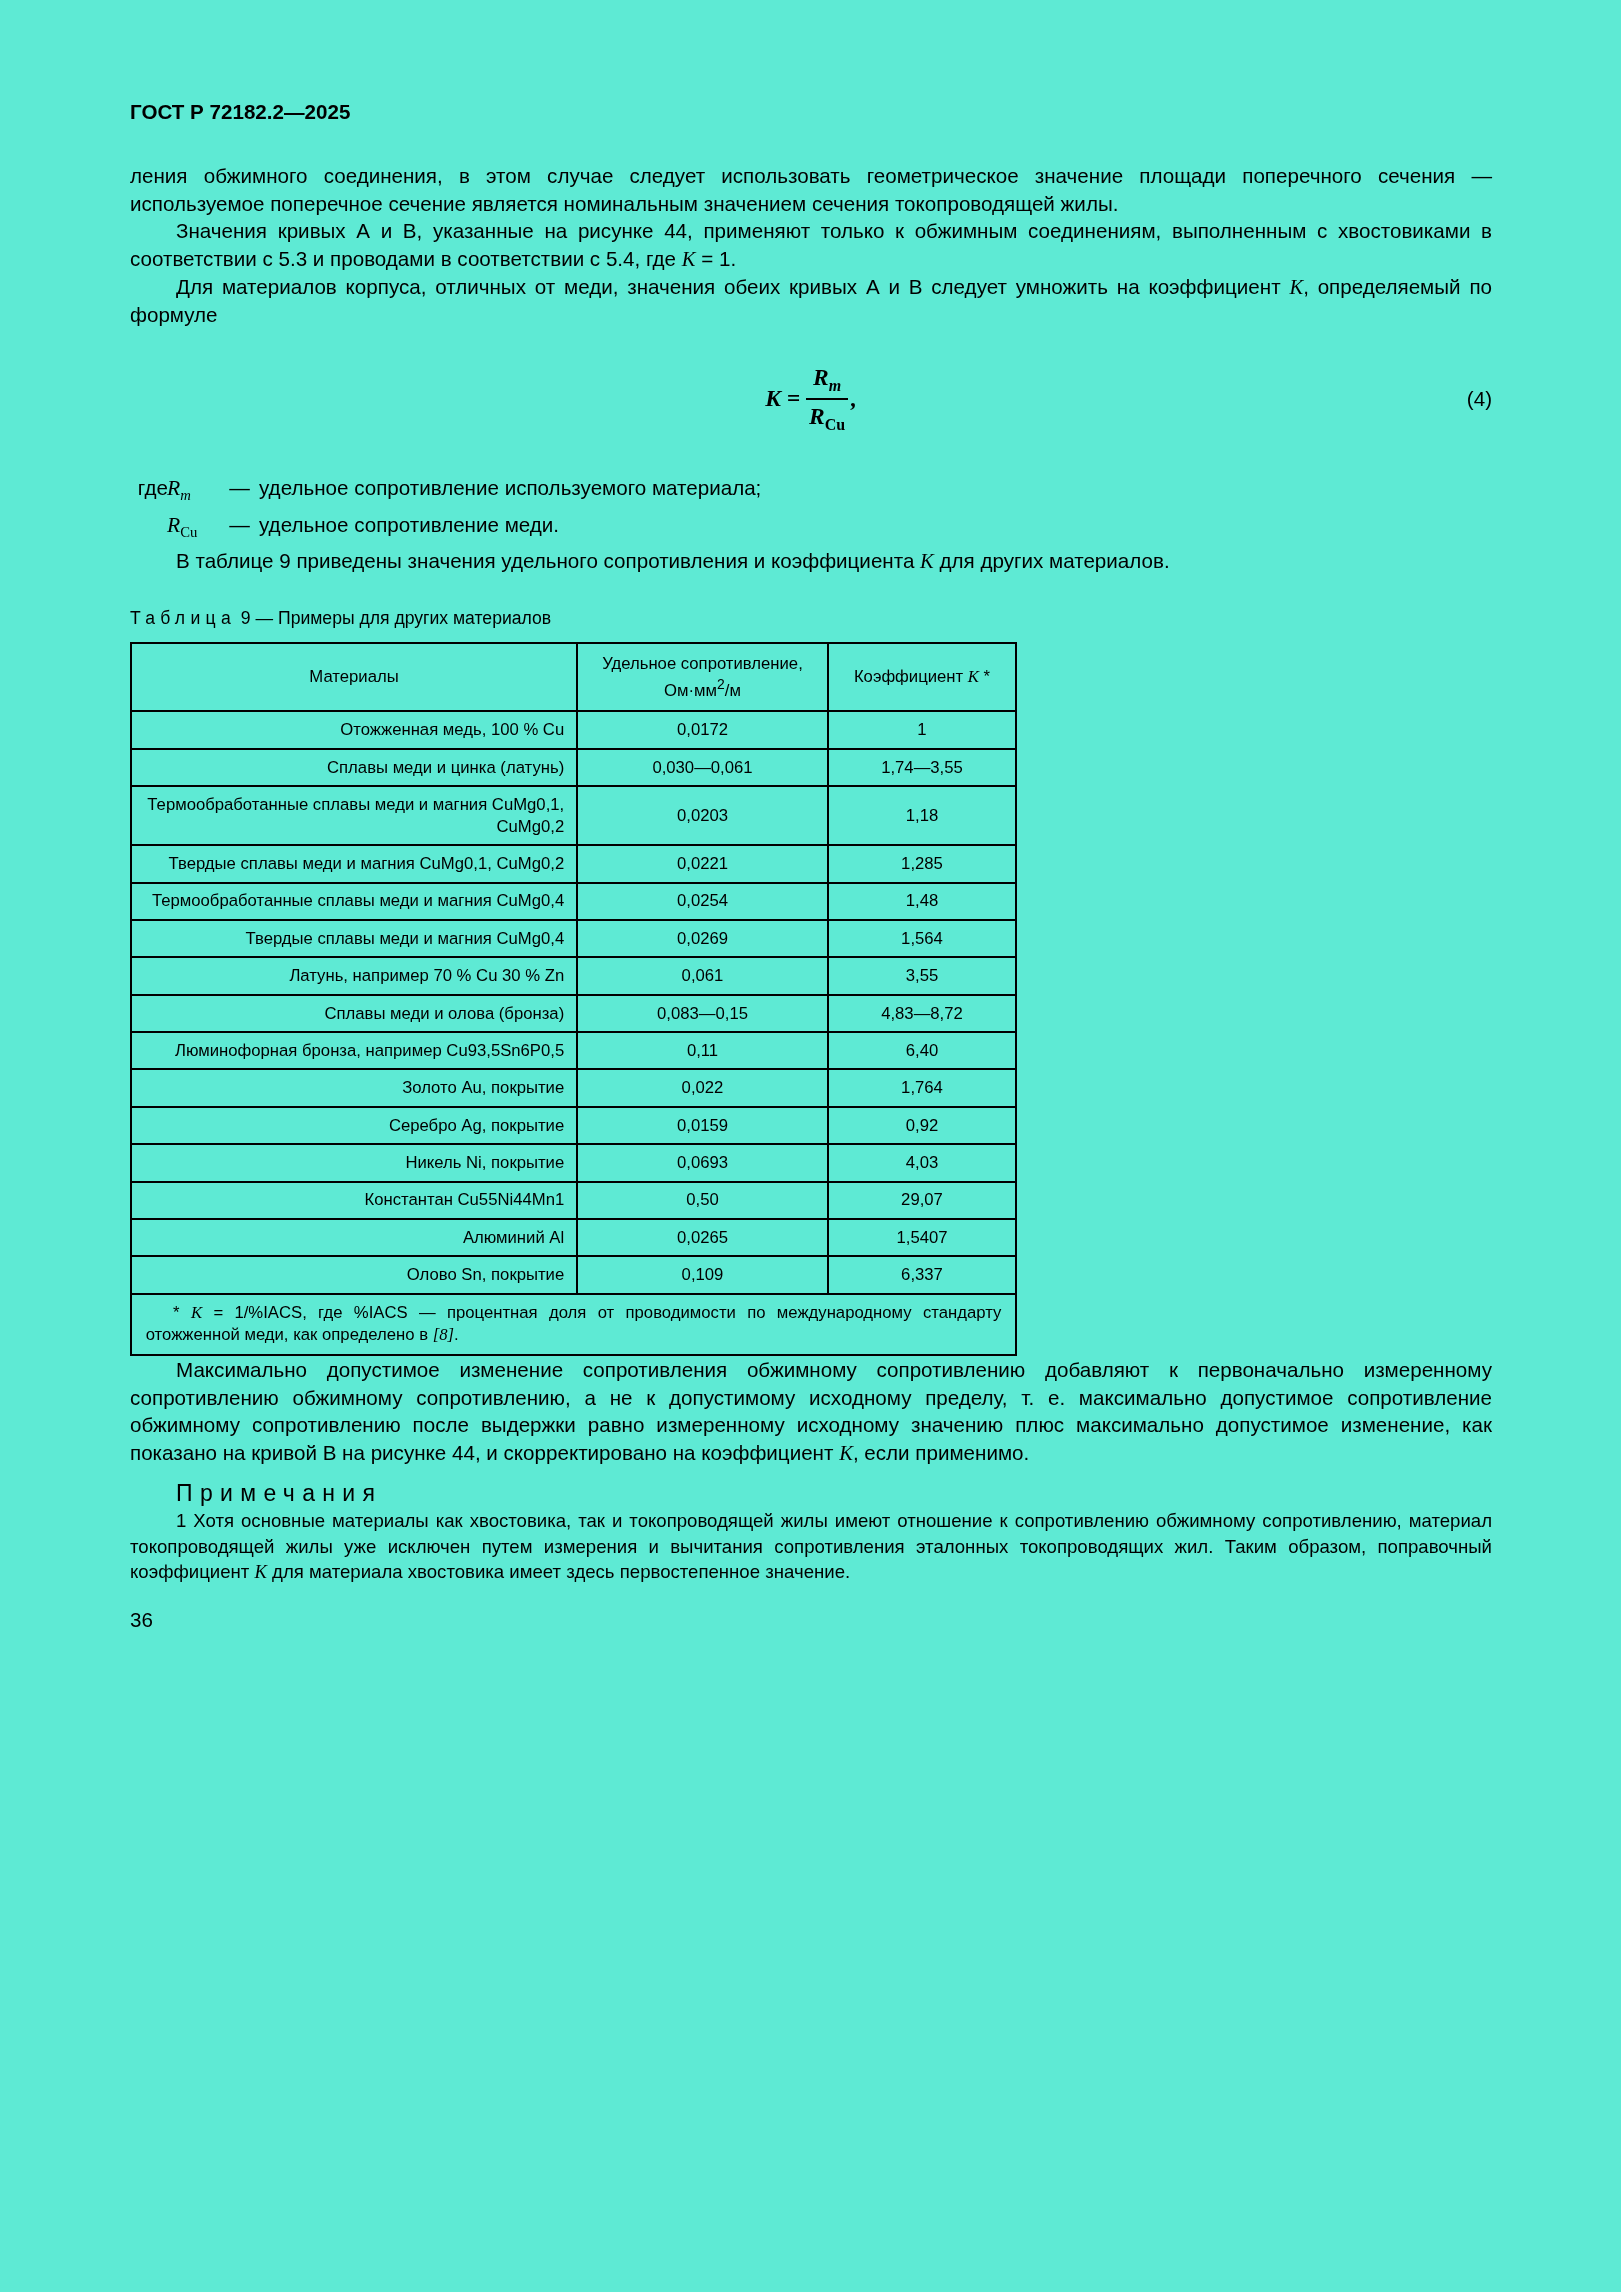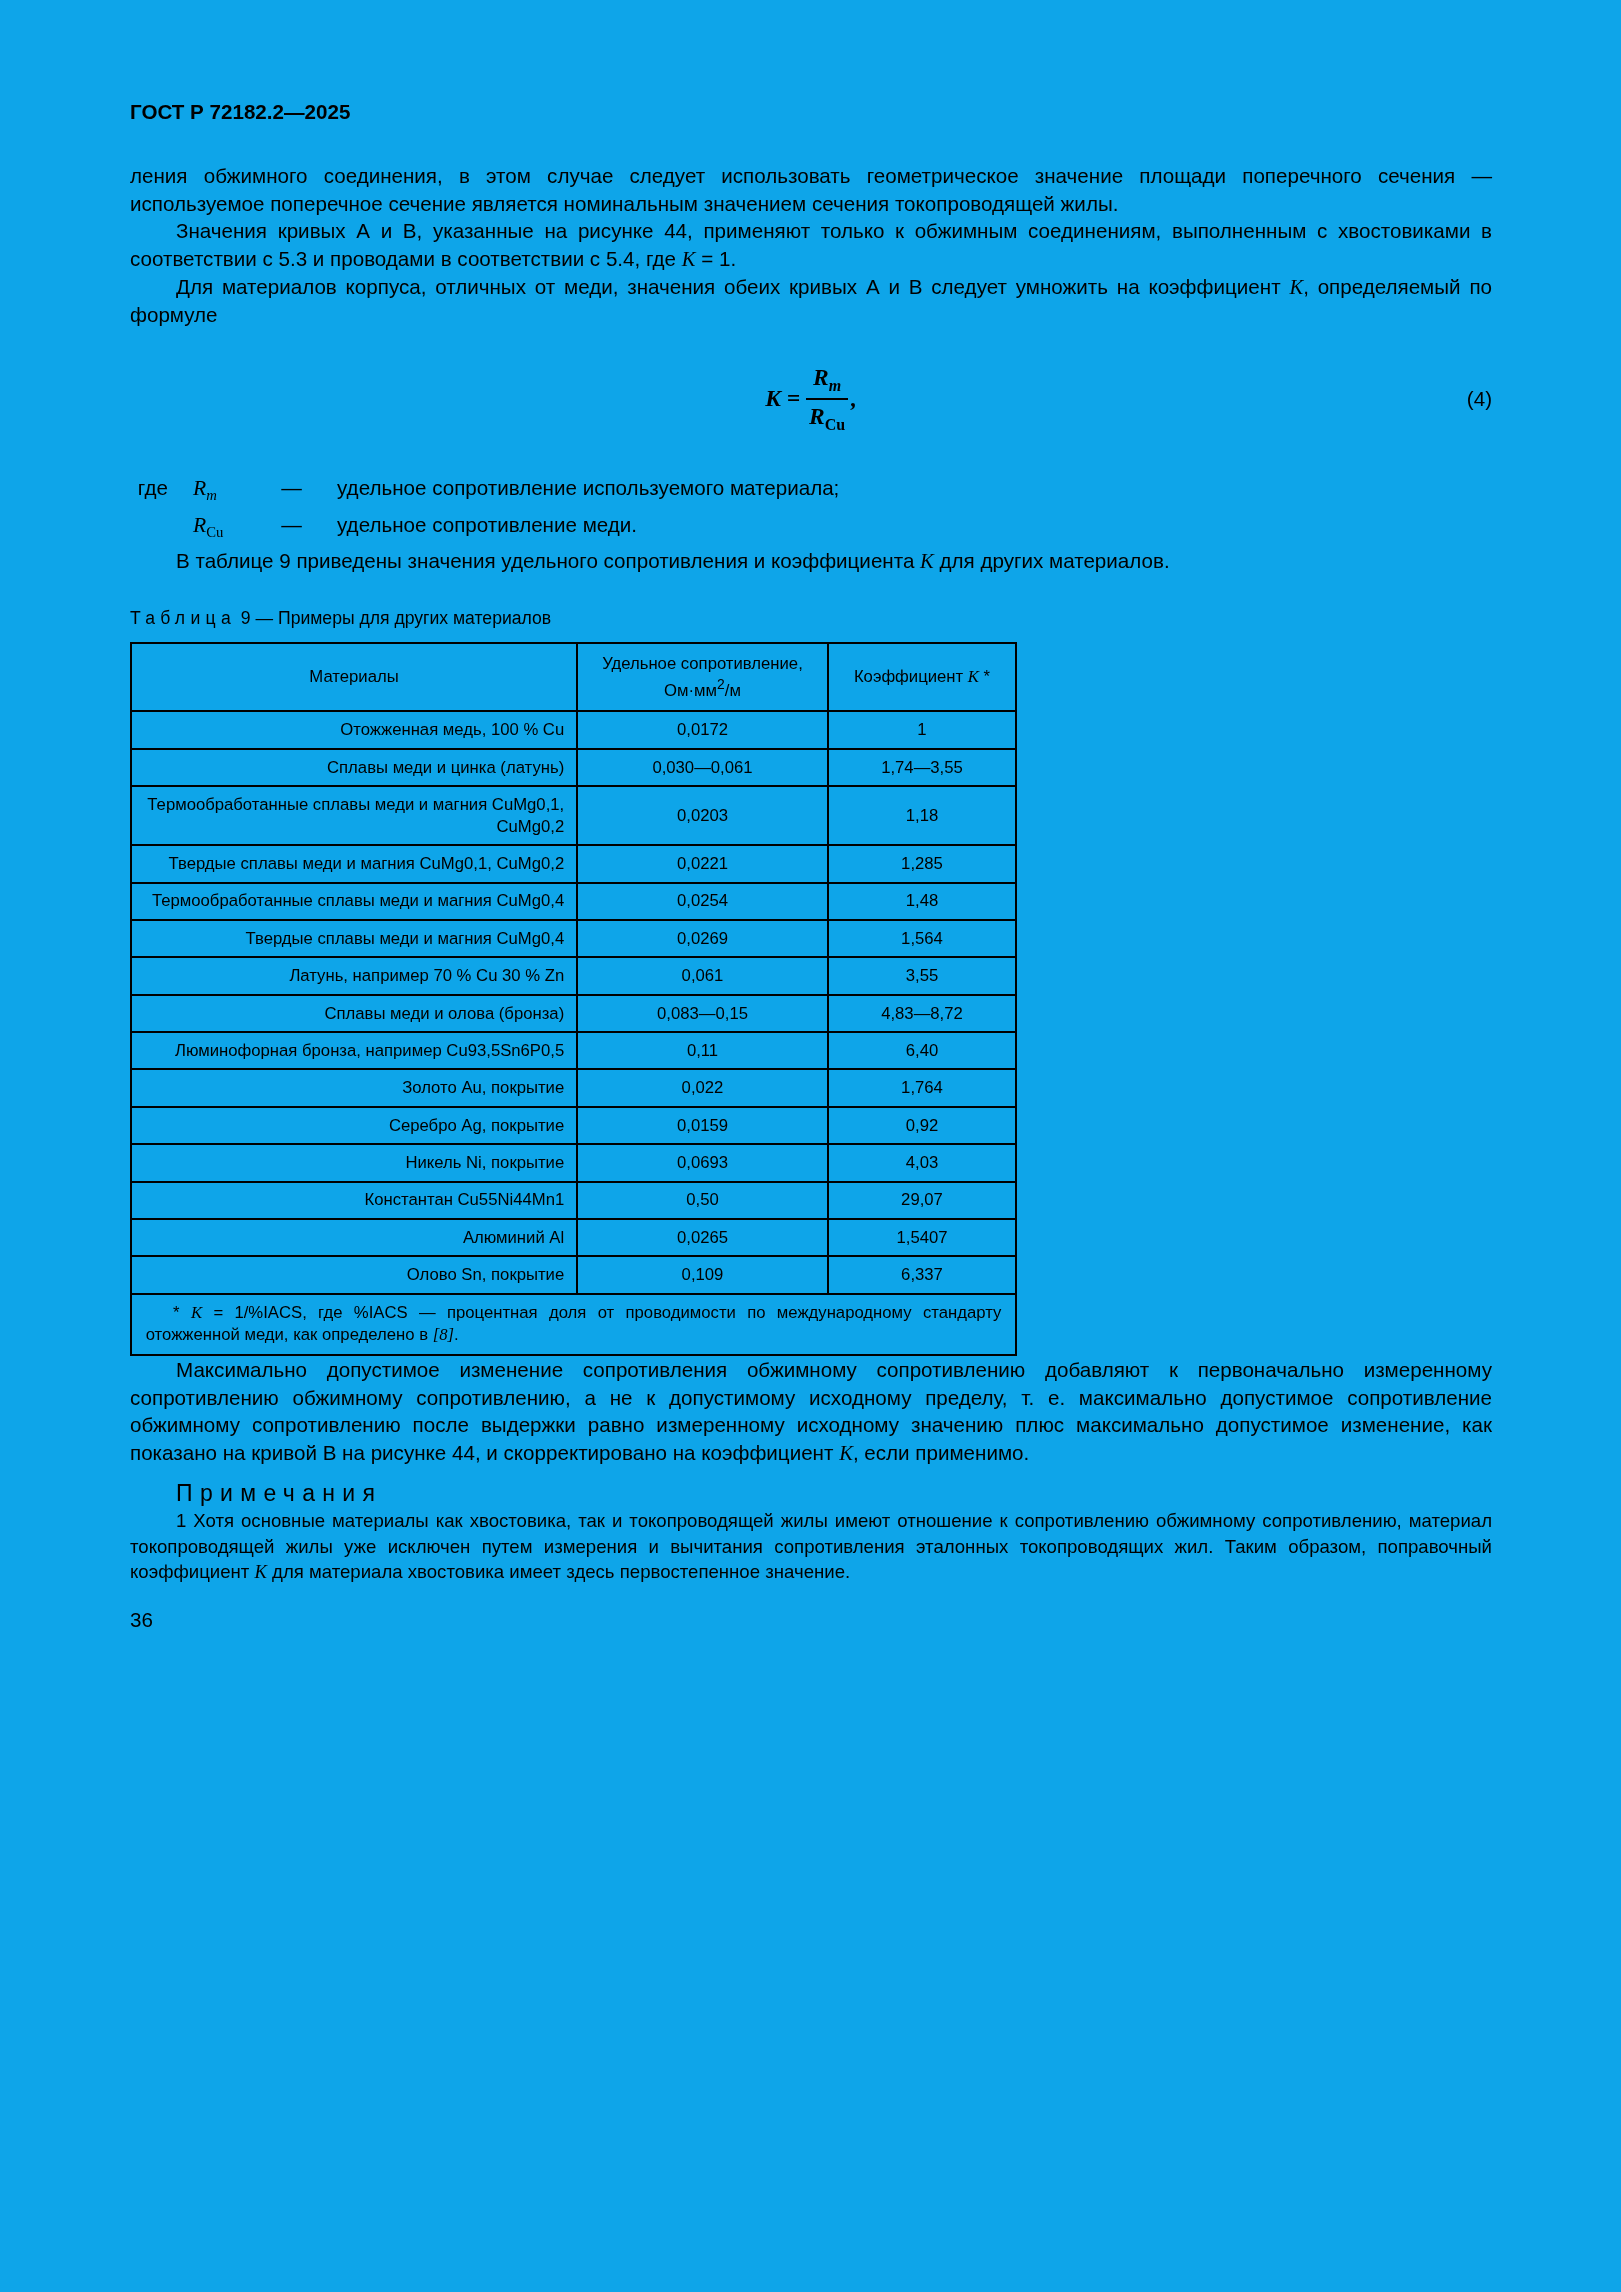--- a/index.html
+++ b/index.html
@@ -2,21 +2,21 @@
 <html lang="ru"><head>
 <meta charset="utf-8">
 <style>
   * { box-sizing: border-box; }
   html, body { margin: 0; padding: 0; background: #ffffff; }
   .page {
     position: relative;
     width: 1621px;
     height: 2293px;
     margin: 0 auto;
-    background: #0ea5e9;
+    background: #5eead4;
     color: #000;
     font-family: "Liberation Sans", sans-serif;
     font-size: 20.6px;
     line-height: 27.4px;
     padding: 98px 129px 59px 130px;
     overflow: hidden;
   }
   .doc-header {
     font-weight: bold;
     margin: 0 0 37px 0;
@@ -64,21 +64,20 @@
     font-style: normal; font-weight: normal;
     font-size: 20.6px;
   }
   
   .where { margin: 3.9px 0 0 0; }
   .where-row {
     display: grid;
     grid-template-columns: 37px 53px 39px 1fr;
     align-items: baseline;
     line-height: 29px;
-    gap: 26px;
   }
   .where-row .w-lead { padding-left: 7.8px; }
   .where-row .w-dash { text-align: center; }
   .term { font-family: "Liberation Serif", serif; font-style: italic; font-size: 21.6px; }
   
   .tbl-caption { margin: 29px 0 9.8px 0; font-size: 17.6px; }
   .cap-word { letter-spacing: 0.3em; text-align: right; }
   table.data {
     border-collapse: collapse;
     width: 885px;

